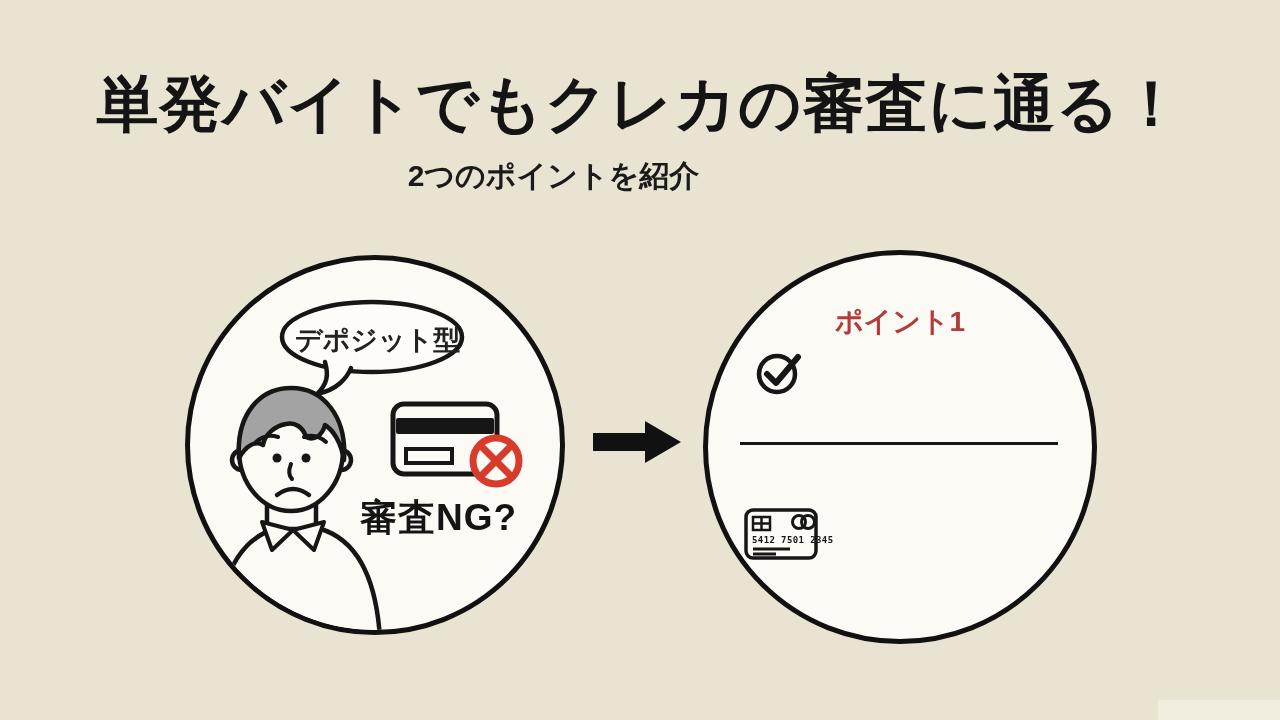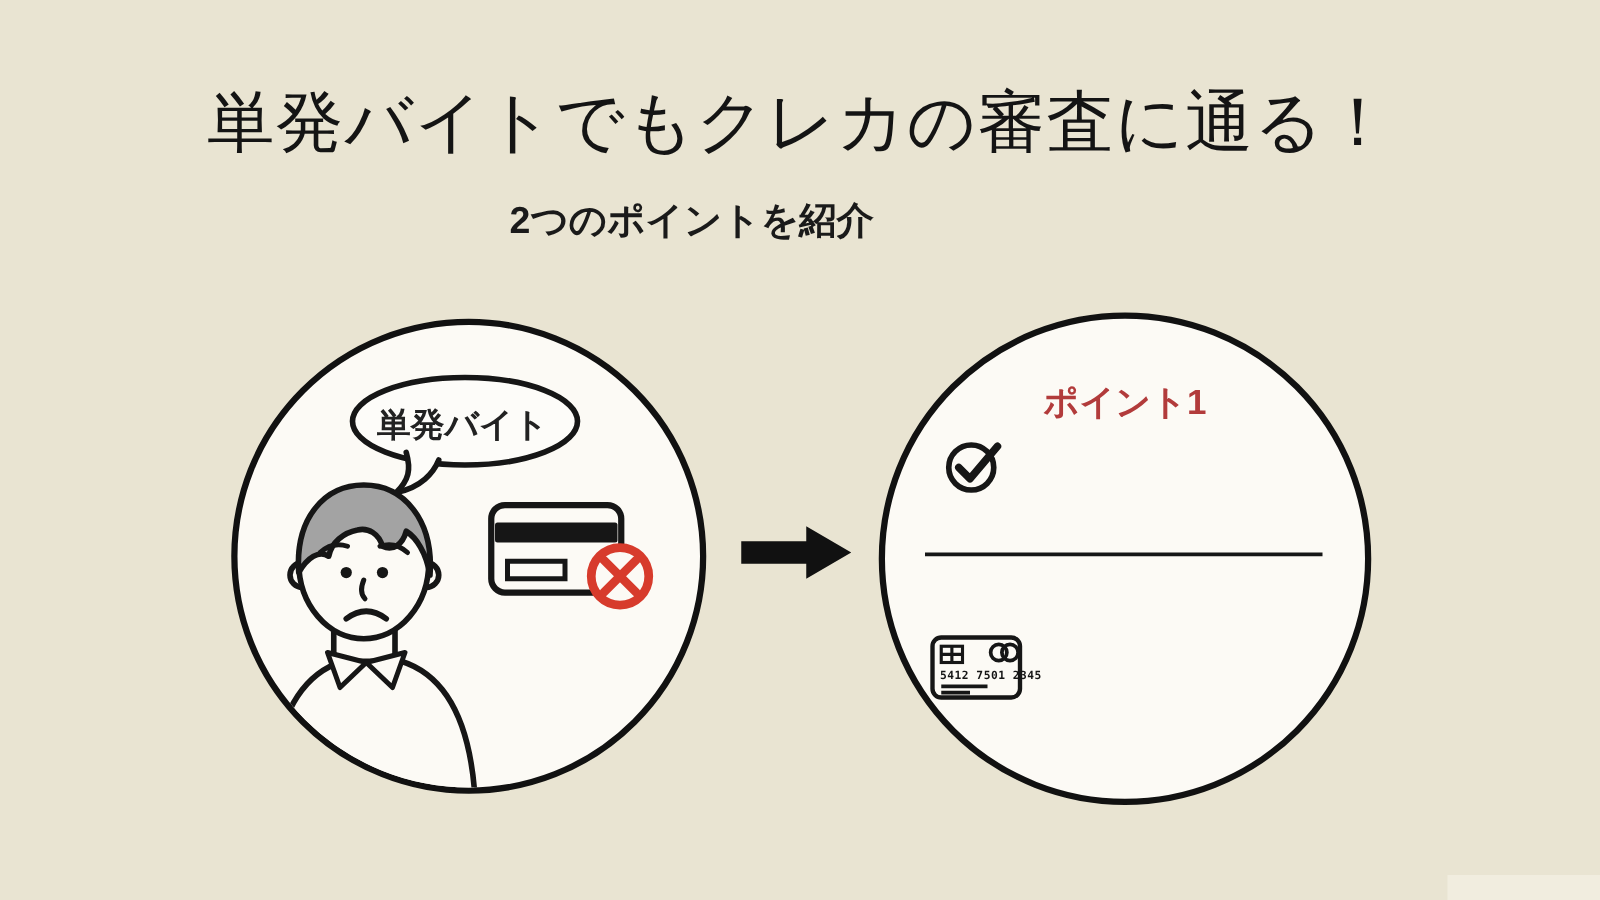--- a/index.html
+++ b/index.html
@@ -7,21 +7,21 @@
     position:relative;
     width:1280px;height:720px;
     background:#E9E4D2;
     overflow:hidden;
     font-family:"Liberation Sans","DejaVu Sans",sans-serif;
     color:#1A1A1A;
   }
   .title{
     position:absolute;left:0;top:62px;width:1280px;
     text-align:center;
-    font-size:54px;font-weight:400;letter-spacing:1px;
+    font-size:62px;font-weight:700;letter-spacing:1px;
     color:#141414;
     white-space:nowrap;
   }
   .subtitle{
     position:absolute;left:0;top:156px;width:1107px;
     text-align:center;
     font-size:30px;font-weight:700;color:#1A1A1A;
   }
   .circle{
     position:absolute;
@@ -106,33 +106,34 @@
       <path d="M 6 258 C 10 196 30 160 64 149 L 111 149 C 146 160 166 196 170 258" fill="#FCFAF5" stroke="#161616" stroke-width="4.5" stroke-linejoin="round"></path>
 
       <path d="M 52 142 L 83 150 L 62 170 Z" fill="#FCFAF5" stroke="#161616" stroke-width="4" stroke-linejoin="round"></path>
       <path d="M 114 142 L 83 150 L 104 170 Z" fill="#FCFAF5" stroke="#161616" stroke-width="4" stroke-linejoin="round"></path>
     </svg>
 
     <svg class="abs" style="left:85px;top:36px" width="200" height="105" viewBox="0 0 200 105">
       <ellipse cx="97" cy="41" rx="90" ry="35" fill="#FDFCF9" stroke="#161616" stroke-width="4.5"></ellipse>
       <path d="M 50 66 C 54 80 52 88 42 98 C 62 94 72 82 76 72" fill="#FDFCF9" stroke="#161616" stroke-width="4.5" stroke-linejoin="round" stroke-linecap="round"></path>
     </svg>
-    <div class="bubble-text">単発バイト</div>
+    <div class="bubble-text">デポジット型</div>
 
     <svg class="abs" style="left:195px;top:138px" width="148" height="98" viewBox="0 0 148 98">
       <rect x="8" y="6" width="104" height="70" rx="11" fill="#FCFAF5" stroke="#161616" stroke-width="5"></rect>
       <rect x="11" y="20" width="98" height="16" rx="2" fill="#161616"></rect>
       <rect x="21" y="51" width="46" height="14" fill="none" stroke="#161616" stroke-width="4"></rect>
       <g>
         <circle cx="111" cy="63" r="23" fill="#FCFAF5" stroke="#D73B2C" stroke-width="7"></circle>
         <line x1="98" y1="50" x2="124" y2="76" stroke="#D73B2C" stroke-width="7" stroke-linecap="round"></line>
         <line x1="124" y1="50" x2="98" y2="76" stroke="#D73B2C" stroke-width="7" stroke-linecap="round"></line>
       </g>
     </svg>
 
+    <div class="ng-caption">審査NG?</div>
   </div>
 
   <svg class="abs" style="left:588px;top:416px" width="100" height="52" viewBox="0 0 100 52">
     <polygon points="5,17 57,17 57,5 93,26 57,47 57,35 5,35" fill="#111"></polygon>
   </svg>
 
   <div class="circle circle-right">
 
     <div class="point-label" style="top:48px">ポイント1</div>
 

